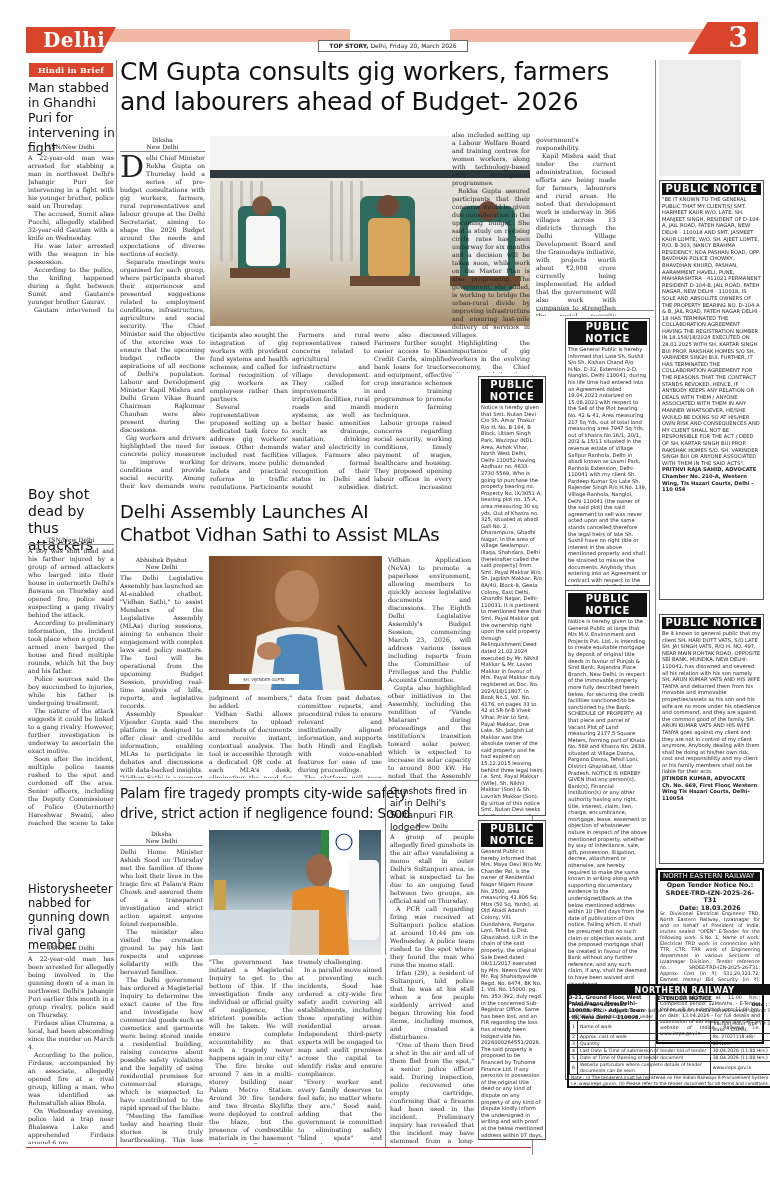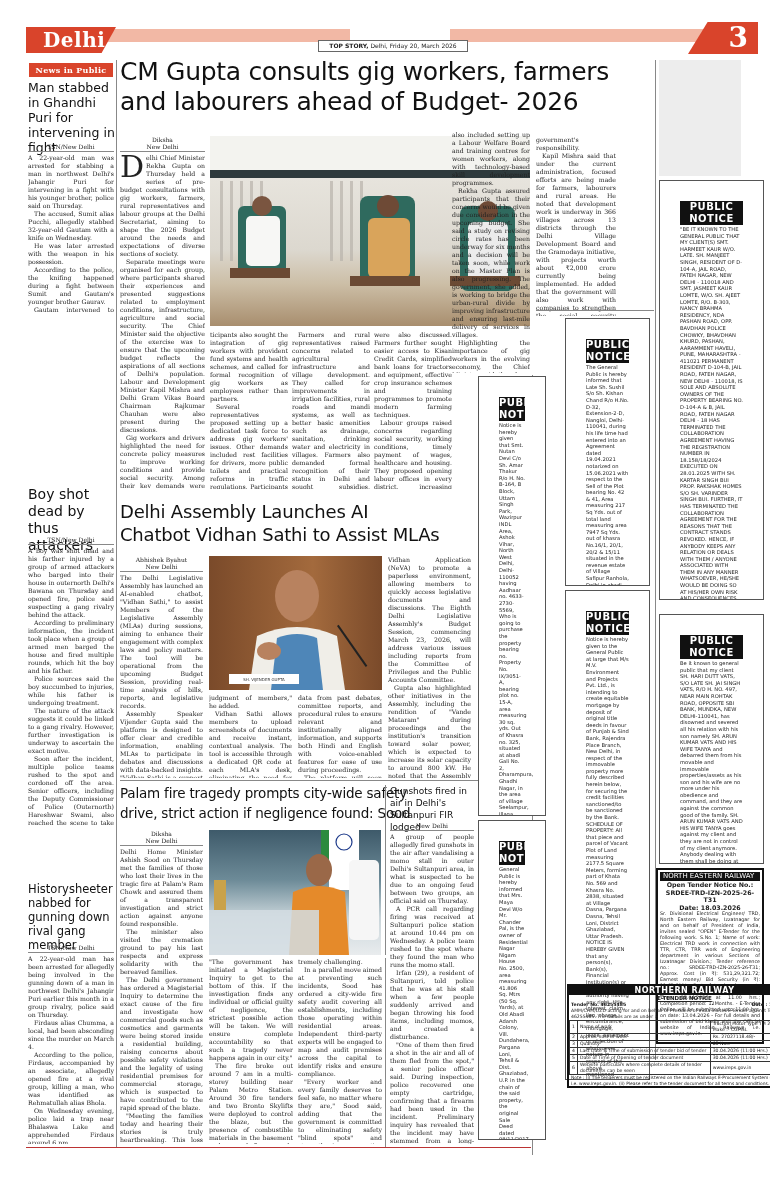--- a/index.html
+++ b/index.html
@@ -17,42 +17,42 @@
 .col p{text-indent:6px}
 .col p.noind{text-indent:0}
 .brief-head{position:absolute;font-family:"DejaVu Sans",sans-serif;font-size:12.5px;line-height:15px;color:#111}
 .byline{font-size:6px;text-align:center;border-bottom:1px solid #888;margin-bottom:2px;line-height:8px}
 .headline-big{position:absolute;font-family:"DejaVu Sans",sans-serif;font-size:25px;line-height:30px;color:#111;letter-spacing:-0.3px}
 .headline-med{position:absolute;font-family:"DejaVu Sans",sans-serif;font-size:18px;line-height:23px;color:#111;letter-spacing:-0.2px}
 .headline-sm{position:absolute;font-family:"DejaVu Sans",sans-serif;font-size:13.5px;line-height:20px;color:#111;letter-spacing:-0.2px}
 .headline-xs{position:absolute;font-family:"DejaVu Sans",sans-serif;font-size:9px;line-height:12px;color:#111}
 .photo{position:absolute;overflow:hidden}
 .dropcap{float:left;font-size:30px;line-height:26px;margin-right:2px;font-weight:normal}
-.notice{position:absolute;border:1px solid #555;padding:20px;font-family:"DejaVu Sans",sans-serif;font-size:5.2px;line-height:6.6px;overflow:hidden;background:#fff}
+.notice{position:absolute;border:1px solid #555;padding:2px;font-family:"DejaVu Sans",sans-serif;font-size:5.2px;line-height:6.6px;overflow:hidden;background:#fff}
 .notice-title{background:#111;color:#fff;text-align:center;font-weight:bold;font-size:10px;line-height:12px;letter-spacing:0.5px;margin-bottom:1px}
 .ad-blank{position:absolute;background:#ededed}
 .tender{position:absolute;border:2px solid #111;font-family:"DejaVu Sans",sans-serif;font-size:4.8px;line-height:6px;padding:2px;overflow:hidden}
 .tender .t-head{background:#111;color:#fff;font-weight:normal;font-size:7px;line-height:9px;padding-left:3px}
 .tender .t-c{text-align:center;font-weight:bold;font-size:6.3px;line-height:7.5px}
 table.nr{border-collapse:collapse;width:100%;font-size:4.6px;line-height:6px}
 table.nr td{border:1px solid #333;padding:0 2px}
 .nr-box{position:absolute;border:2px solid #111;font-family:"DejaVu Sans",sans-serif;overflow:hidden}
 .nr-title{background:#111;color:#fff;text-align:center;font-weight:bold;font-size:8px;line-height:9px;letter-spacing:0.5px}
 .bottom-rule{position:absolute;left:26px;top:1147px;width:505px;height:1px;background:#b33}
 </style>
 </head>
 <body>
 
 <div class="masthead-band"></div>
 <div class="masthead-band2"></div>
 <div class="section-tag">Delhi</div>
 <div class="dateline"><b>TOP STORY,</b> <span>Delhi, Friday 20, March 2026</span></div>
 <div class="pagenum">3</div>
 
-<div class="brief-tag">News in Public</div>
+<div class="brief-tag">Hindi in Brief</div>
 <div class="vrule" style="left:116px;top:60px;height:1088px"></div>
 
 <div class="brief-head" style="left:28px;top:80px;width:88px">Man stabbed in Ghandhi Puri for intervening in fight</div>
 <div class="col" style="left:28px;top:143px;width:86px;height:170px">
   <div class="byline">TSN/New Delhi</div>
   <p class="noind">A 22-year-old man was arrested for stabbing a man in northwest Delhi's Jahangir Puri for intervening in a fight with his younger brother, police said on Thursday.</p>
   <p>The accused, Sumit alias Pucchi, allegedly stabbed 32-year-old Gautam with a knife on Wednesday.</p>
   <p>He was later arrested with the weapon in his possession.</p>
   <p>According to the police, the knifing happened during a fight between Sumit and Gautam's younger brother Gaurav.</p>
   <p>Gautam intervened to defuse the situation and warned the accused to stay away.</p>

